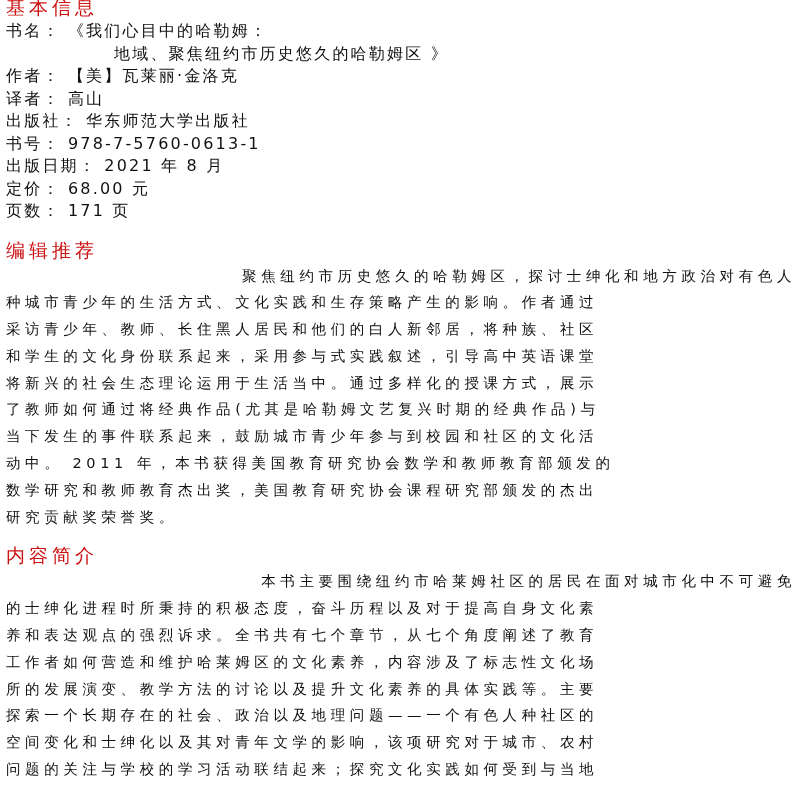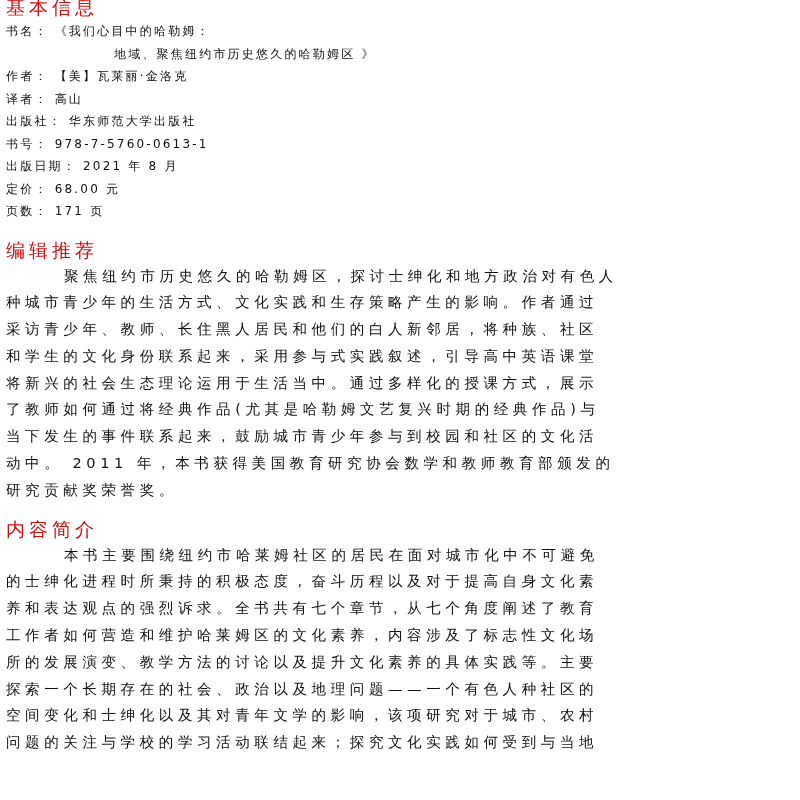--- a/index.html
+++ b/index.html
@@ -23,38 +23,38 @@
     }
     .section-title {
       color: #cc1111;
       font-size: 19px;
       letter-spacing: 4px;
       height: 26px;
       line-height: 26px;
       white-space: nowrap;
     }
     .info-line {
-      font-size: 12px;
+      font-size: 16px;
       letter-spacing: 2.2px;
       height: 22.5px;
       line-height: 22.5px;
       white-space: nowrap;
     }
     .info-line .label { }
     .info-line .value { }
     .info-line.indent { padding-left: 108px; }
     .para-line {
       font-size: 14.5px;
       letter-spacing: 4.6px;
       height: 26.8px;
       line-height: 26.8px;
       white-space: nowrap;
       overflow: hidden;
     }
-    .para-line.first { padding-left: 58px; }
+    .para-line.first { padding-left: 58px; text-align: right; }
     .gap-sm { height: 12px; }
     .gap-md { height: 14px; }
   </style>
 </head>
 <body>
 
 <div class="page">
 
   <section>
     <div class="section-title">基本信息</div>
@@ -108,20 +108,21 @@
   <section>
     <div class="section-title">编辑推荐</div>
     <div class="para-line first">聚焦纽约市历史悠久的哈勒姆区，探讨士绅化和地方政治对有色人</div>
     <div class="para-line">种城市青少年的生活方式、文化实践和生存策略产生的影响。作者通过</div>
     <div class="para-line">采访青少年、教师、长住黑人居民和他们的白人新邻居，将种族、社区</div>
     <div class="para-line">和学生的文化身份联系起来，采用参与式实践叙述，引导高中英语课堂</div>
     <div class="para-line">将新兴的社会生态理论运用于生活当中。通过多样化的授课方式，展示</div>
     <div class="para-line">了教师如何通过将经典作品(尤其是哈勒姆文艺复兴时期的经典作品)与</div>
     <div class="para-line">当下发生的事件联系起来，鼓励城市青少年参与到校园和社区的文化活</div>
     <div class="para-line">动中。 2011 年，本书获得美国教育研究协会数学和教师教育部颁发的</div>
+    <div class="para-line">数学研究和教师教育杰出奖，美国教育研究协会课程研究部颁发的杰出</div>
     <div class="para-line">研究贡献奖荣誉奖。</div>
   </section>
 
   <div class="gap-sm"></div>
 
   <section>
     <div class="section-title">内容简介</div>
     <div class="para-line first">本书主要围绕纽约市哈莱姆社区的居民在面对城市化中不可避免</div>
     <div class="para-line">的士绅化进程时所秉持的积极态度，奋斗历程以及对于提高自身文化素</div>
     <div class="para-line">养和表达观点的强烈诉求。全书共有七个章节，从七个角度阐述了教育</div>

